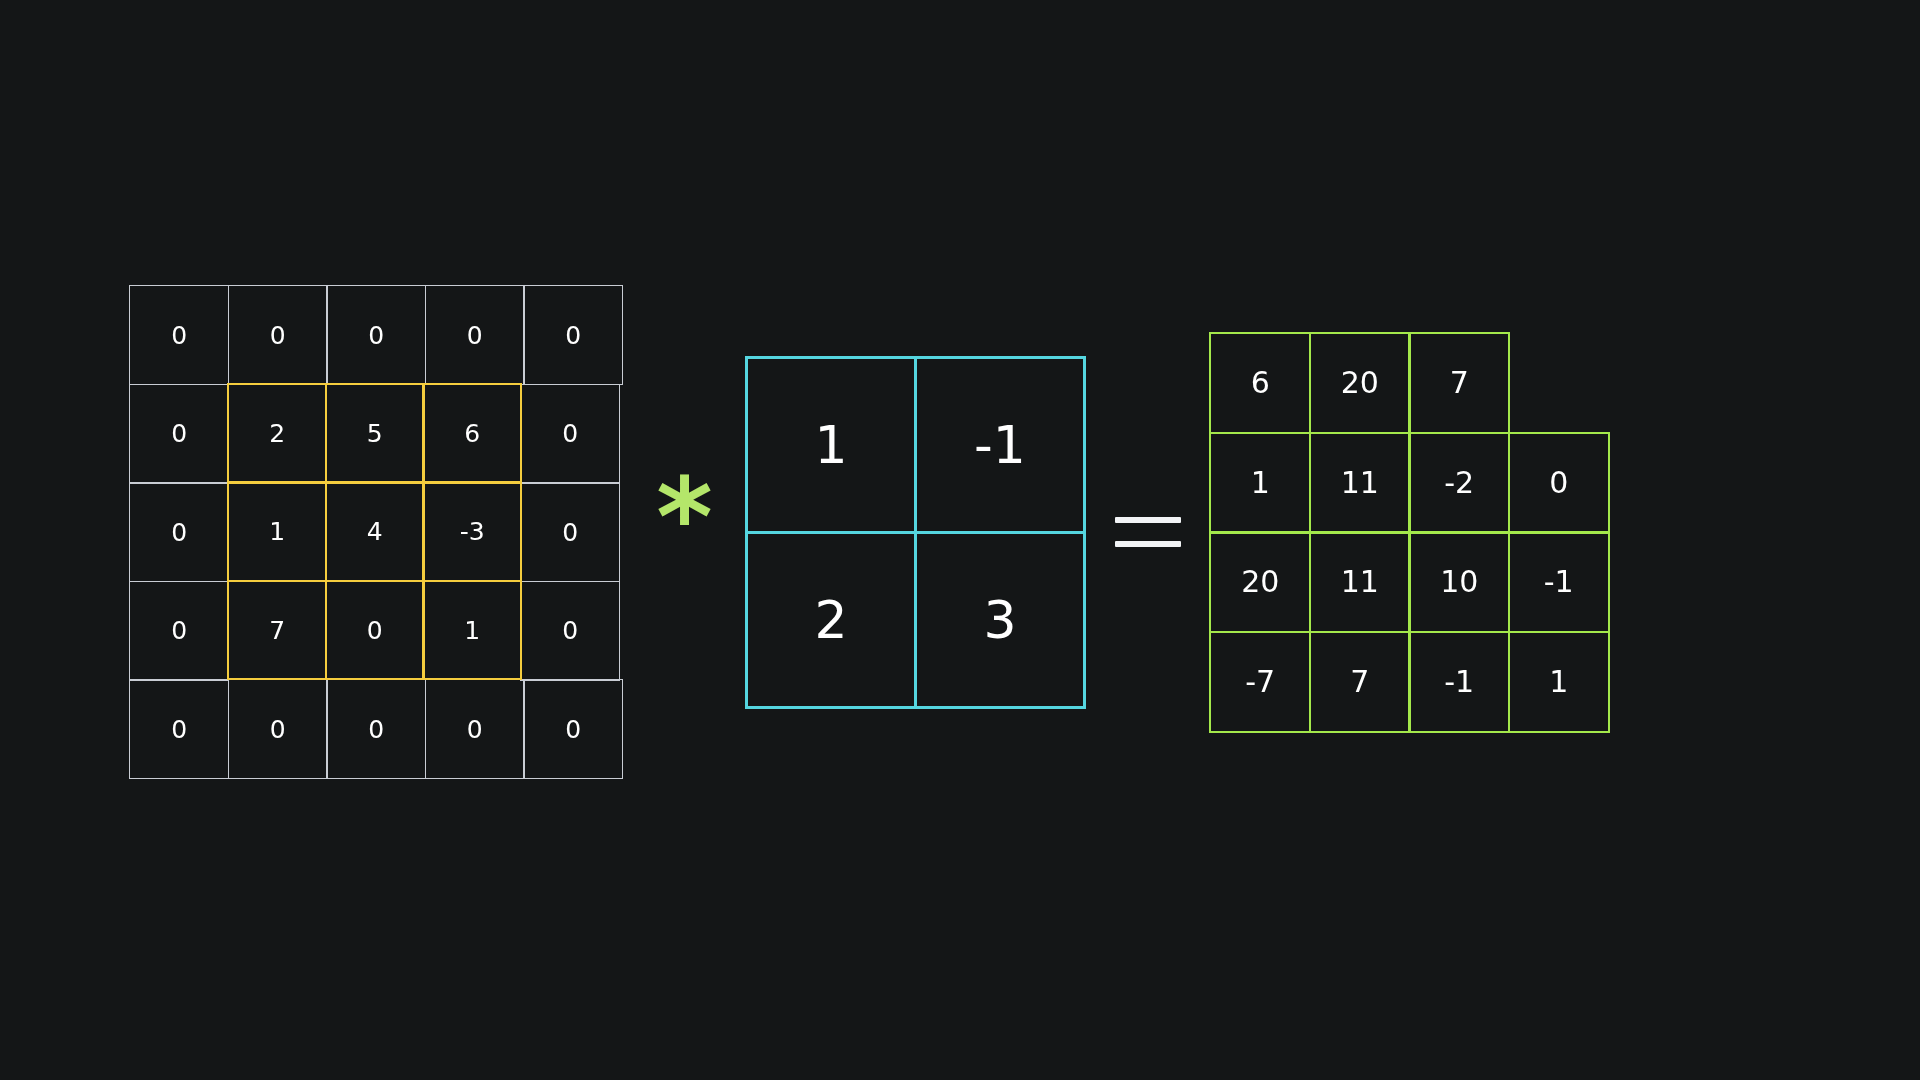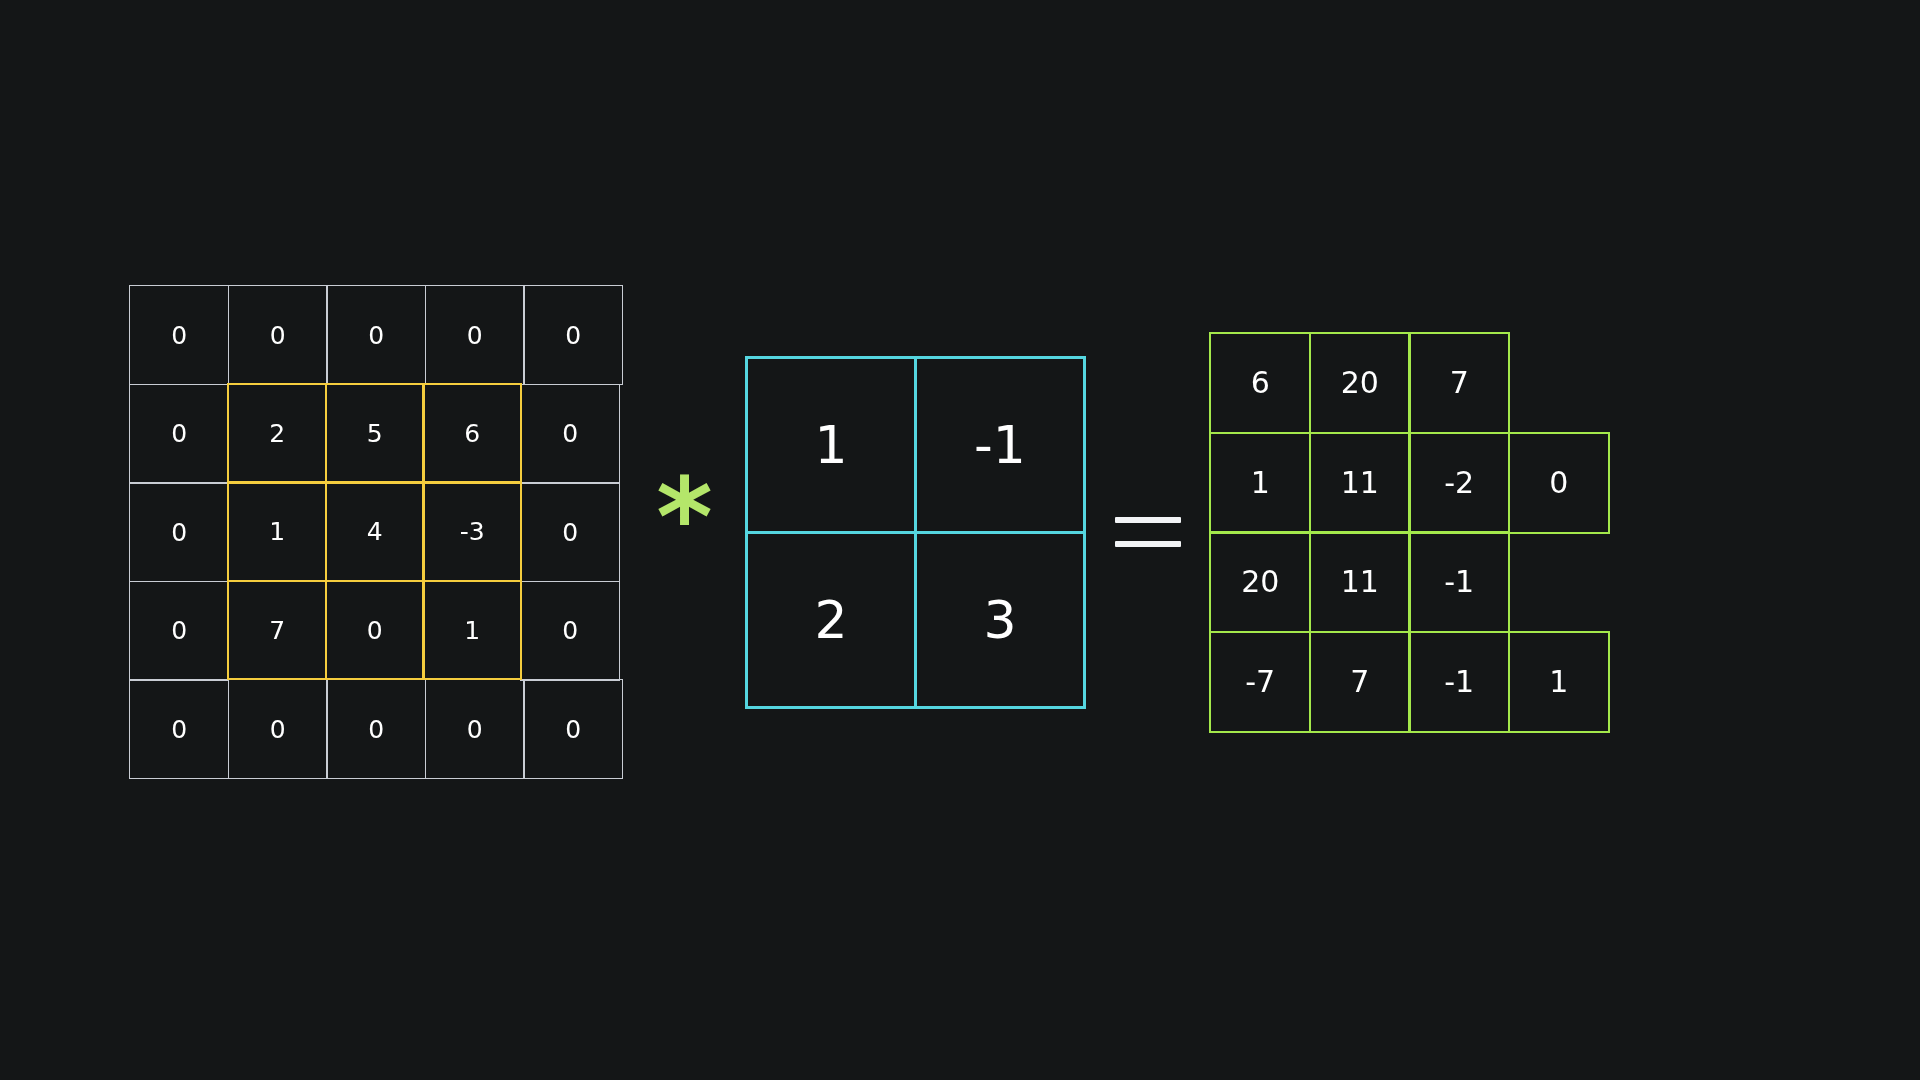--- a/index.html
+++ b/index.html
@@ -188,20 +188,21 @@
       </div>
       <div class="mrow">
         <div class="cell">1</div>
         <div class="cell">11</div>
         <div class="cell">-2</div>
         <div class="cell">0</div>
       </div>
       <div class="mrow">
         <div class="cell">20</div>
         <div class="cell">11</div>
+        <div class="cell">10</div>
         <div class="cell">-1</div>
       </div>
       <div class="mrow">
         <div class="cell">-7</div>
         <div class="cell">7</div>
         <div class="cell">-1</div>
         <div class="cell">1</div>
       </div>
     </div>
 

